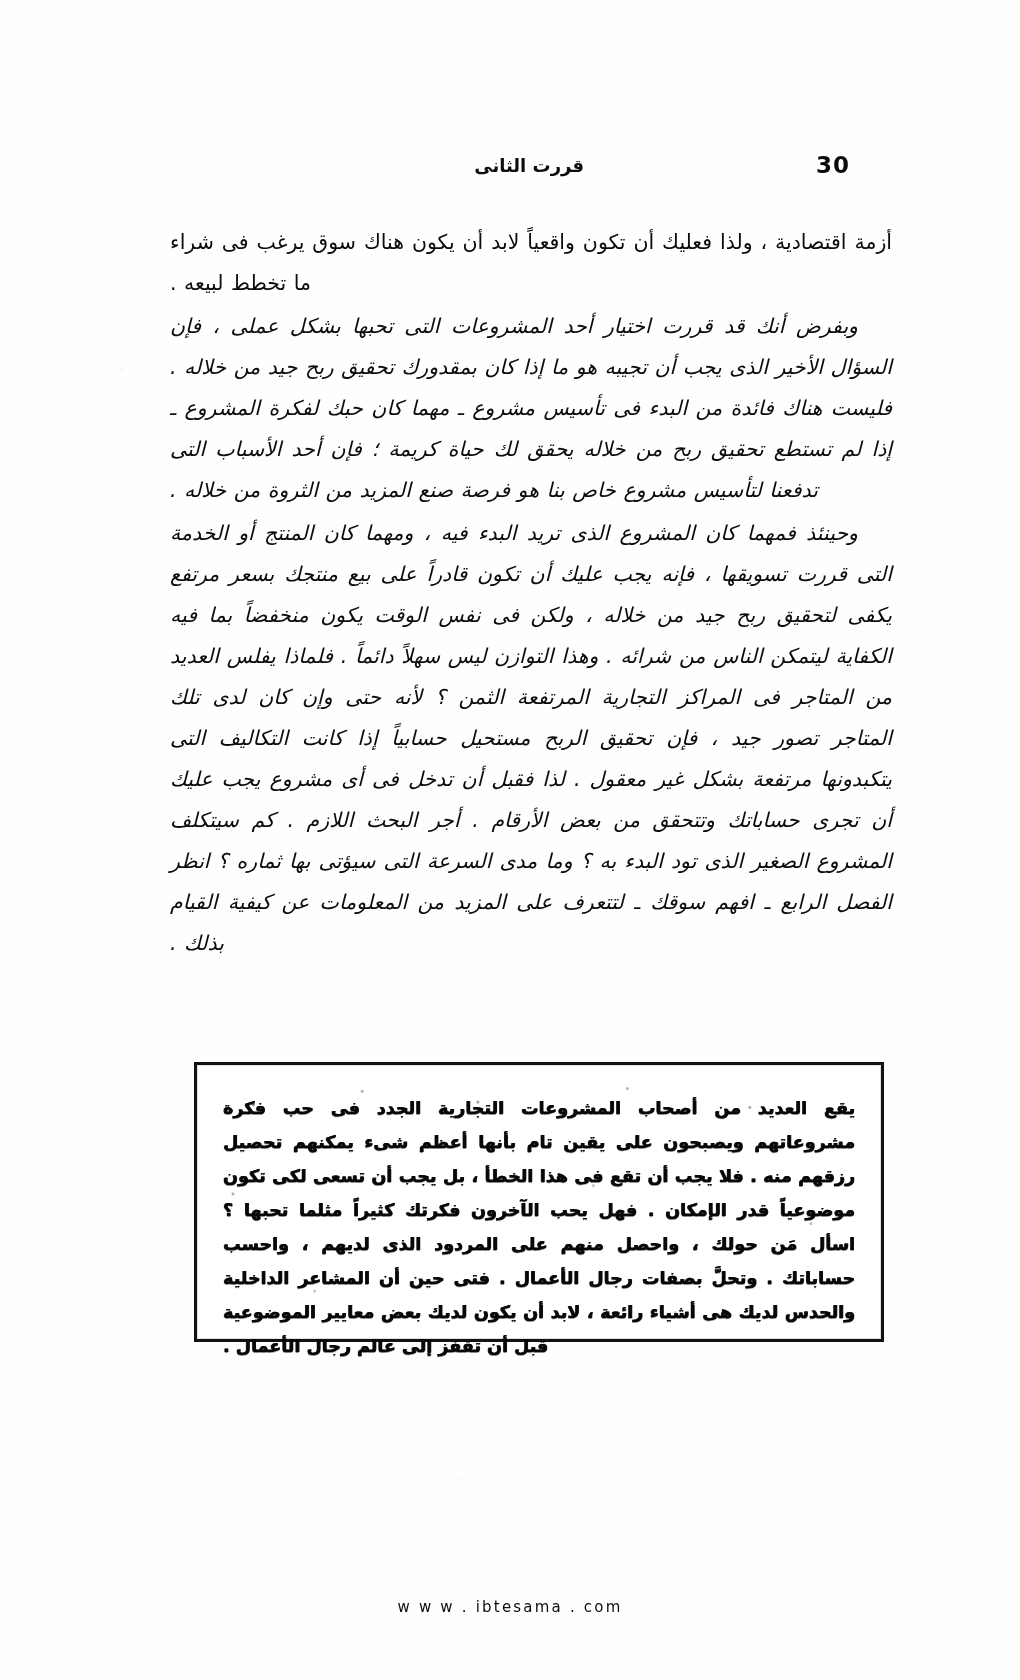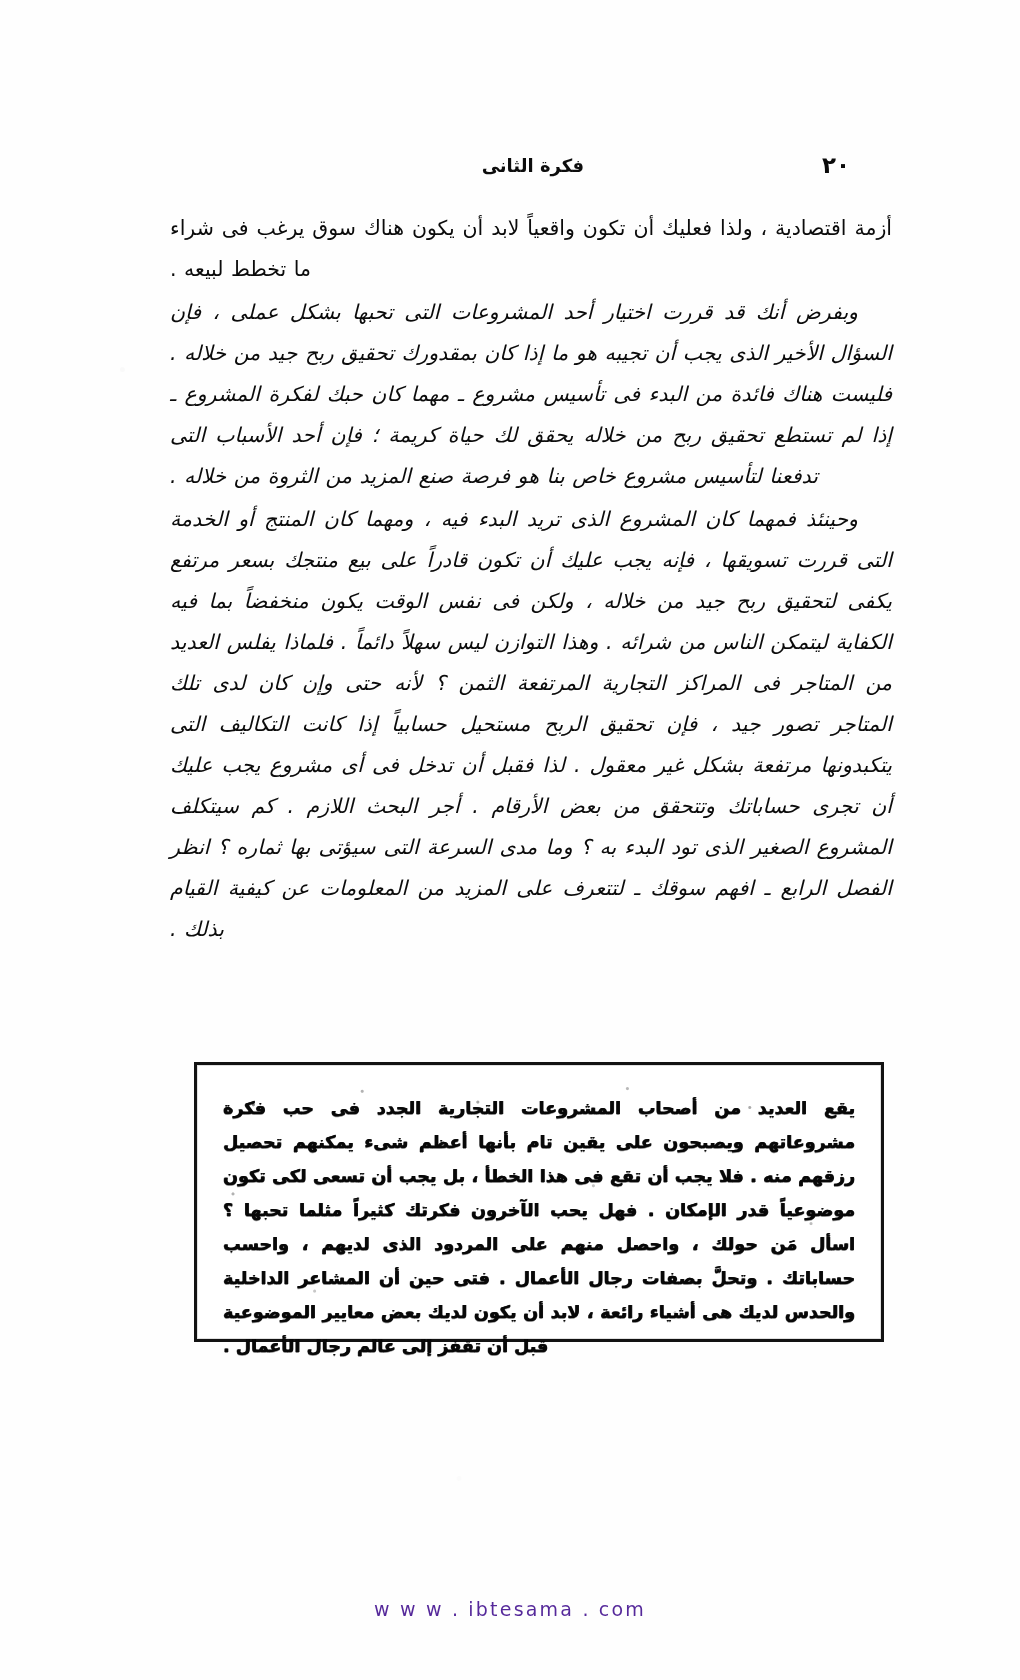--- a/index.html
+++ b/index.html
@@ -54,21 +54,21 @@
     font-size: 18px;
     font-weight: 700;
     color: #0d0d0d;
     white-space: nowrap;
     font-family: "DejaVu Sans", sans-serif;
   }
 
   
   .body {
     position: absolute;
-    top: 208px;
+    top: 222px;
     right: 128px;
     width: 722px;
     direction: rtl;
     text-align: justify;
     text-align-last: justify;
   }
   .para {
     font-size: 20.5px;
     line-height: 41px;
     color: #0b0b0b;
@@ -138,35 +138,35 @@
       radial-gradient(circle at 70% 91%, rgba(0,0,0,0.20) 0 1px, transparent 2px);
   }
 
   
   .watermark {
     position: absolute;
     left: 0;
     right: 0;
     top: 1598px;
     text-align: center;
-    font-size: 19px;
+    font-size: 15px;
     letter-spacing: 2.2px;
-    color: #4c1d95;
+    color: #000000;
     font-family: "DejaVu Sans", sans-serif;
     opacity: 0.95;
   }
 </style>
 </head>
 <body>
 
 <div class="page">
 
   <div class="runhead">
-    <span class="pageno">٢٠</span>
-    <span class="chapter">فكرة الثانى</span>
+    <span class="pageno">30</span>
+    <span class="chapter">قررت الثانى</span>
   </div>
 
   <div class="body">
     <p class="para last-left">أزمة اقتصادية ، ولذا فعليك أن تكون واقعياً لابد أن يكون هناك سوق يرغب فى شراء ما تخطط لبيعه .</p>
     <p class="para indent last-left">وبفرض أنك قد قررت اختيار أحد المشروعات التى تحبها بشكل عملى ، فإن السؤال الأخير الذى يجب أن تجيبه هو ما إذا كان بمقدورك تحقيق ربح جيد من خلاله . فليست هناك فائدة من البدء فى تأسيس مشروع ـ مهما كان حبك لفكرة المشروع ـ إذا لم تستطع تحقيق ربح من خلاله يحقق لك حياة كريمة ؛ فإن أحد الأسباب التى تدفعنا لتأسيس مشروع خاص بنا هو فرصة صنع المزيد من الثروة من خلاله .</p>
     <p class="para indent last-left">وحينئذ فمهما كان المشروع الذى تريد البدء فيه ، ومهما كان المنتج أو الخدمة التى قررت تسويقها ، فإنه يجب عليك أن تكون قادراً على بيع منتجك بسعر مرتفع يكفى لتحقيق ربح جيد من خلاله ، ولكن فى نفس الوقت يكون منخفضاً بما فيه الكفاية ليتمكن الناس من شرائه . وهذا التوازن ليس سهلاً دائماً . فلماذا يفلس العديد من المتاجر فى المراكز التجارية المرتفعة الثمن ؟ لأنه حتى وإن كان لدى تلك المتاجر تصور جيد ، فإن تحقيق الربح مستحيل حسابياً إذا كانت التكاليف التى يتكبدونها مرتفعة بشكل غير معقول . لذا فقبل أن تدخل فى أى مشروع يجب عليك أن تجرى حساباتك وتتحقق من بعض الأرقام . أجر البحث اللازم . كم سيتكلف المشروع الصغير الذى تود البدء به ؟ وما مدى السرعة التى سيؤتى بها ثماره ؟ انظر الفصل الرابع ـ افهم سوقك ـ لتتعرف على المزيد من المعلومات عن كيفية القيام بذلك .</p>
   </div>
 
   <div class="callout">
     <div class="callout-inner">

